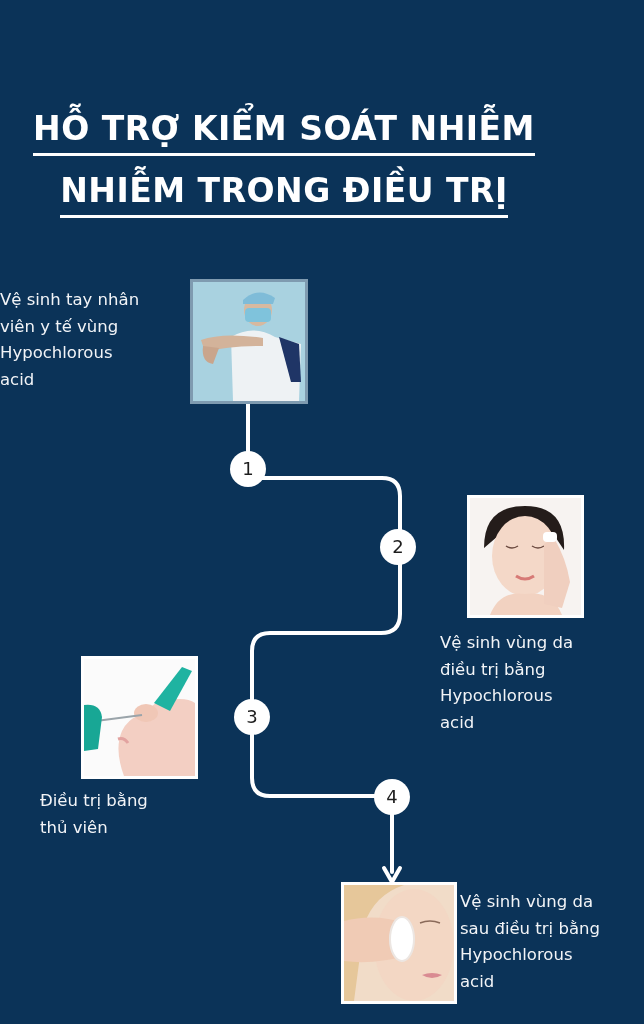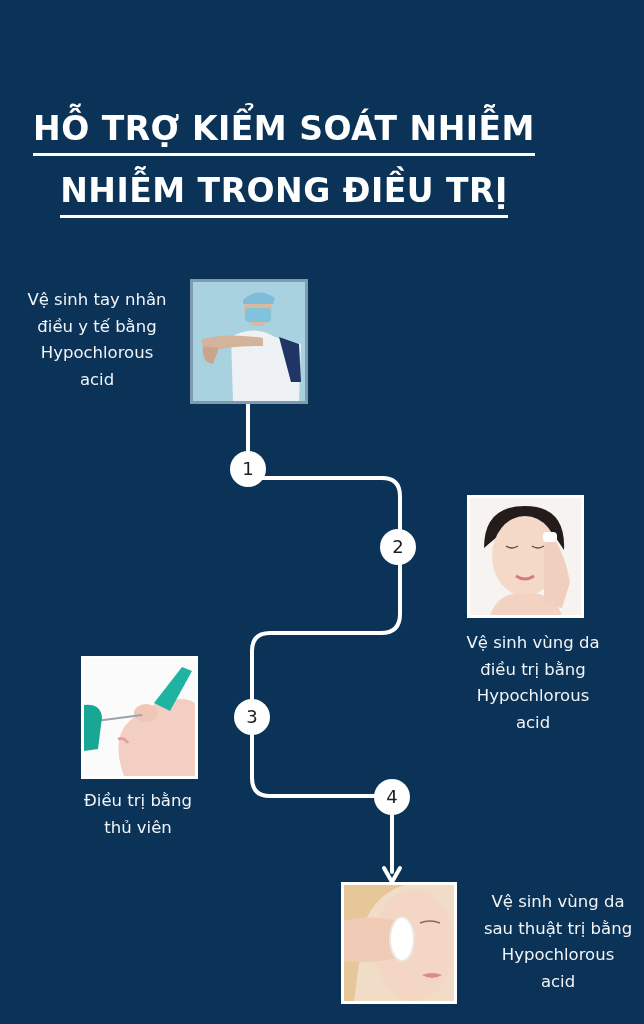--- a/index.html
+++ b/index.html
@@ -19,39 +19,39 @@
   .node {
     position: absolute; width: 36px; height: 36px; border-radius: 50%;
     background: #ffffff; color: #1e1e1e; text-align: center; line-height: 36px;
     font-size: 18px; font-family: "DejaVu Sans", sans-serif;
   }
   .photo {
     position: absolute; box-sizing: border-box; border: 3px solid #ffffff; overflow: hidden;
   }
   .photo svg { width: 100%; height: 100%; display: block; }
   .caption {
-    position: absolute; text-align: center; font-size: 16.5px; line-height: 26.5px; color: #f2f4f7; margin-left: 8px;
+    position: absolute; font-size: 16.5px; line-height: 26.5px; color: #f2f4f7;
   }
 </style>
 </head>
 <body>
 
 <div class="title">
   <span>HỖ TRỢ KIỂM SOÁT NHIỄM</span><br>
   <span>NHIỄM TRONG ĐIỀU TRỊ</span>
 </div>
 
 <svg class="flow" width="644" height="1024">
   <path d="M248 403 L248 470 M248 478 L382 478 Q400 478 400 496 L400 614 Q400 633 381 633 L270 633 Q252 633 252 651 L252 778 Q252 796 270 796 L392 796 L392 872" fill="none" stroke="#ffffff" stroke-width="4" stroke-linecap="round" stroke-linejoin="round"></path>
   <path d="M384 868 L392 882 L400 868" fill="none" stroke="#ffffff" stroke-width="4" stroke-linecap="round" stroke-linejoin="round"></path>
 </svg>
 
 <div class="caption" style="left:0; top:287px; width:178px;">
   <div>Vệ sinh tay nhân</div>
-  <div>điều y tế bằng</div>
+  <div>viên y tế vùng</div>
   <div>Hypochlorous</div>
   <div>acid</div>
 </div>
 <div class="photo" style="left:190px; top:279px; width:118px; height:125px; border-color:#7f9bb0;">
   <svg viewBox="0 0 112 119" preserveAspectRatio="none">
     <rect width="112" height="119" fill="#a9d2e0"></rect>
     <path d="M40 119 L38 55 Q60 42 82 55 L108 62 L106 119 Z" fill="#eef2f4"></path>
     <path d="M86 55 L106 62 L108 100 L98 100 Z" fill="#1f3566"></path>
     <ellipse cx="65" cy="28" rx="14" ry="16" fill="#d7b9a0"></ellipse>
     <path d="M50 18 Q65 4 82 16 L80 22 L50 22 Z" fill="#7fbcd8"></path>
@@ -107,16 +107,16 @@
     <path d="M0 0 L60 0 Q30 10 20 40 L10 116 L0 116 Z" fill="#e6c79a"></path>
     <ellipse cx="70" cy="60" rx="40" ry="56" fill="#f3d7c4"></ellipse>
     <path d="M76 38 Q86 34 96 38" stroke="#8a6a5a" stroke-width="1.5" fill="none"></path>
     <path d="M78 90 Q88 86 98 90 Q88 96 78 90 Z" fill="#d98b92"></path>
     <path d="M0 36 Q30 28 62 38 L66 70 Q30 80 0 76 Z" fill="#f0cbb5"></path>
     <ellipse cx="58" cy="54" rx="12" ry="22" fill="#ffffff" stroke="#ece6e2" stroke-width="2"></ellipse>
   </svg>
 </div>
 <div class="caption" style="left:460px; top:889px; width:180px;">
   <div>Vệ sinh vùng da</div>
-  <div>sau thuật trị bằng</div>
+  <div>sau điều trị bằng</div>
   <div>Hypochlorous</div>
   <div>acid</div>
 </div>
 
 </body></html>

